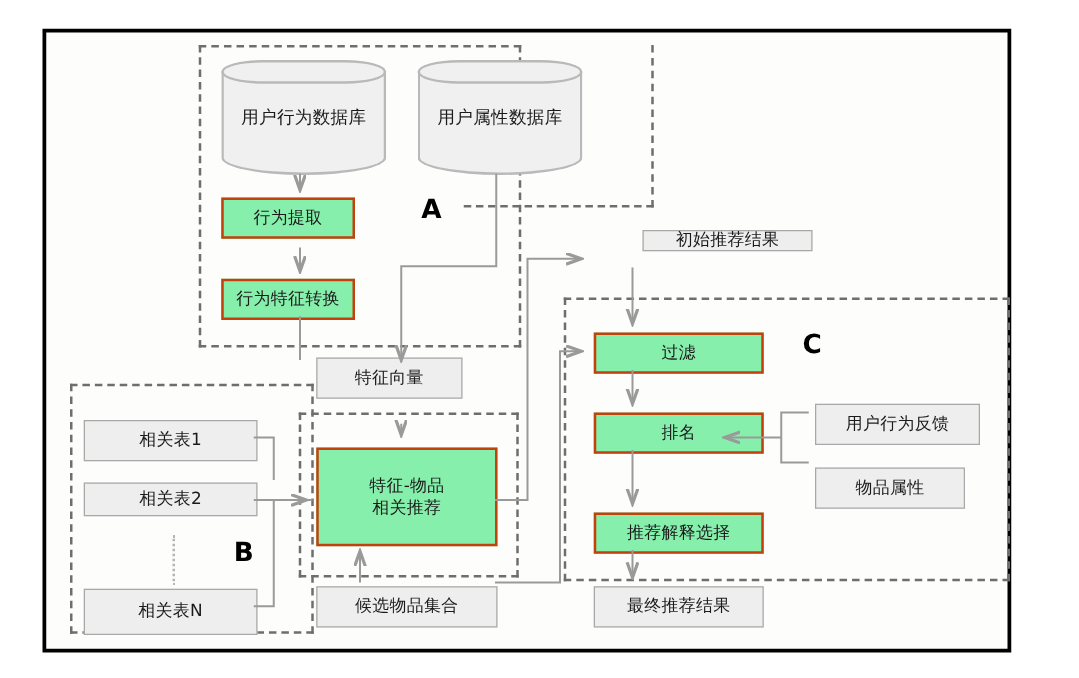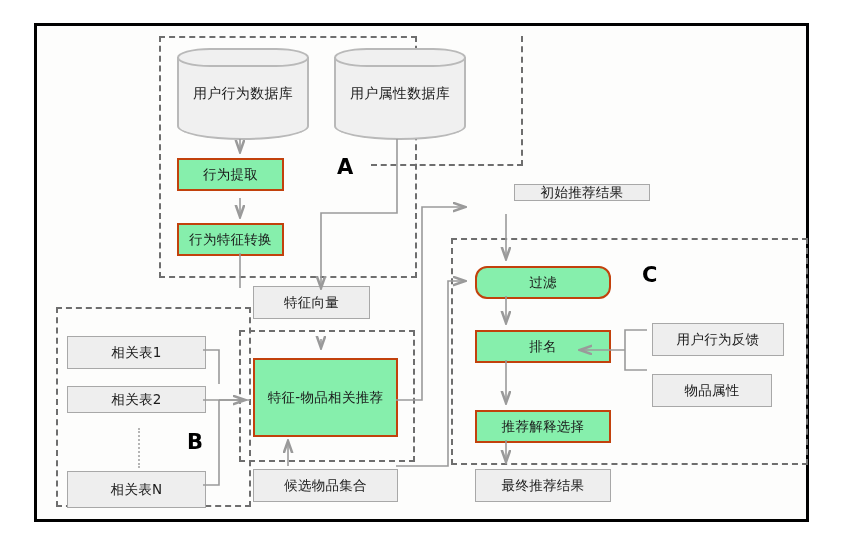--- a/index.html
+++ b/index.html
@@ -162,34 +162,34 @@
     <div class="node light" style="left:30px; top:360px; width:139px; height:27px;">
       <span>相关表2</span>
     </div>
 
     <div class="dotted-ellipsis" style="left:101px; top:402px; height:40px;"></div>
 
     <div class="node light" style="left:30px; top:445px; width:139px; height:37px;">
       <span>相关表N</span>
     </div>
 
-    <div class="node dark" style="left:216px; top:332px; width:145px; height:79px; flex-direction:row;">
+    <div class="node dark" style="left:216px; top:332px; width:145px; height:79px; flex-direction:column;">
       <span>特征-物品</span>
       <span>相关推荐</span>
     </div>
 
     <div class="node light" style="left:216px; top:443px; width:145px; height:33px;">
       <span>候选物品集合</span>
     </div>
 
     <div class="node light" style="left:438px; top:158px; width:136px; height:17px;margin-left:39px;">
       <span>初始推荐结果</span>
     </div>
 
-    <div class="node dark" style="left:438px; top:240px; width:136px; height:33px;border-radius:12px;">
+    <div class="node dark" style="left:438px; top:240px; width:136px; height:33px;">
       <span>过滤</span>
     </div>
 
     <div class="node dark" style="left:438px; top:384px; width:136px; height:33px;">
       <span>推荐解释选择</span>
     </div>
 
     <div class="node dark" style="left:438px; top:304px; width:136px; height:33px;">
       <span>排名</span>
     </div>

